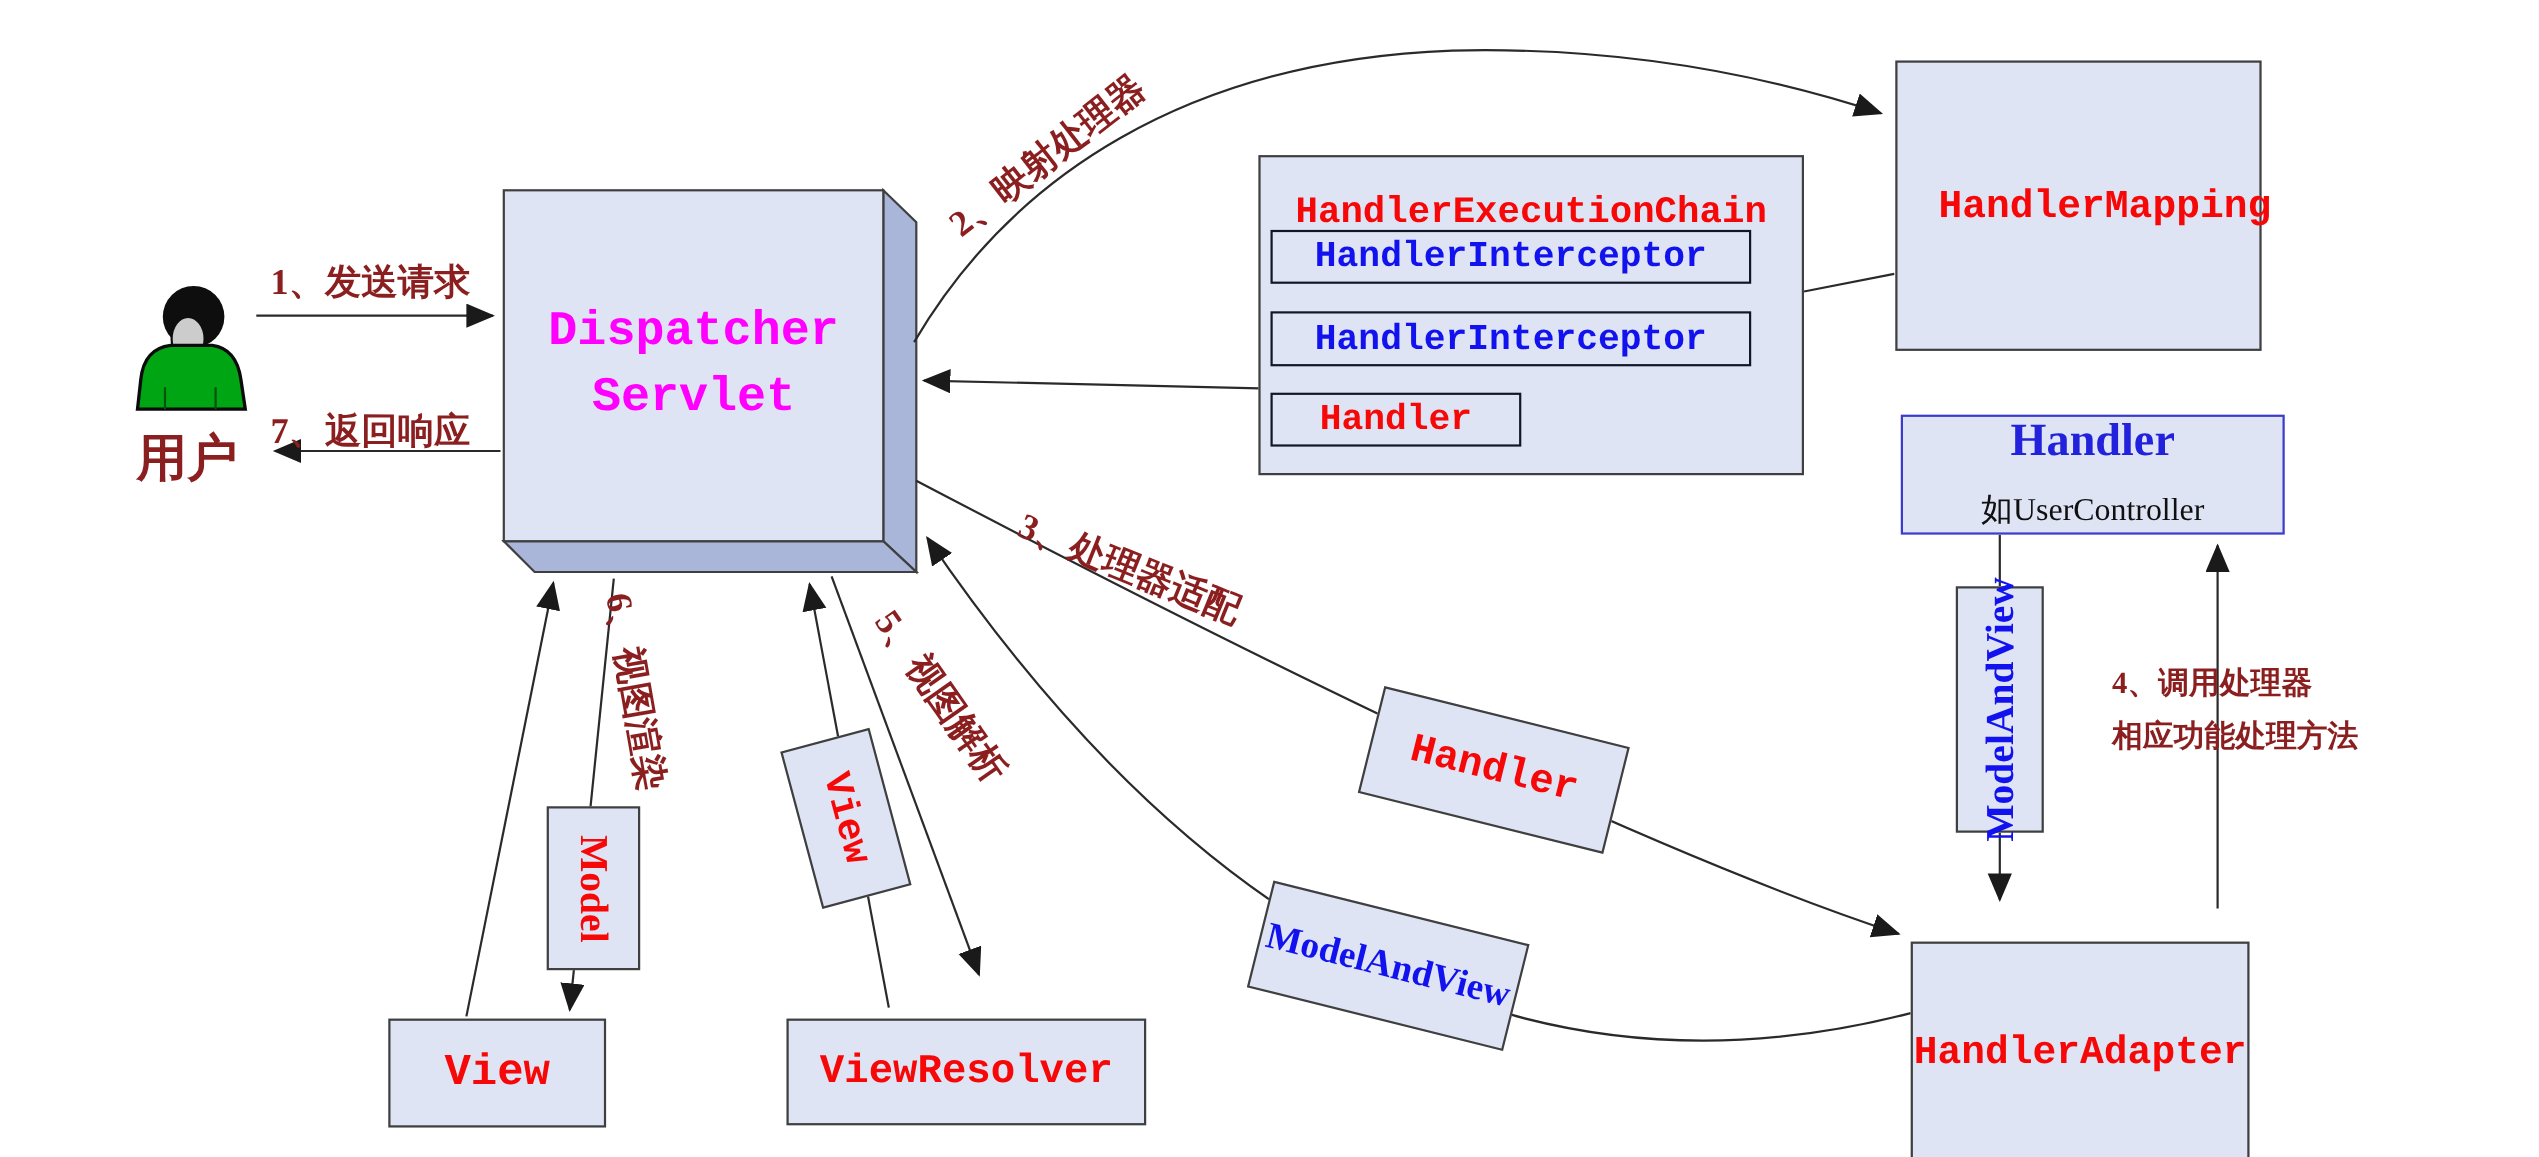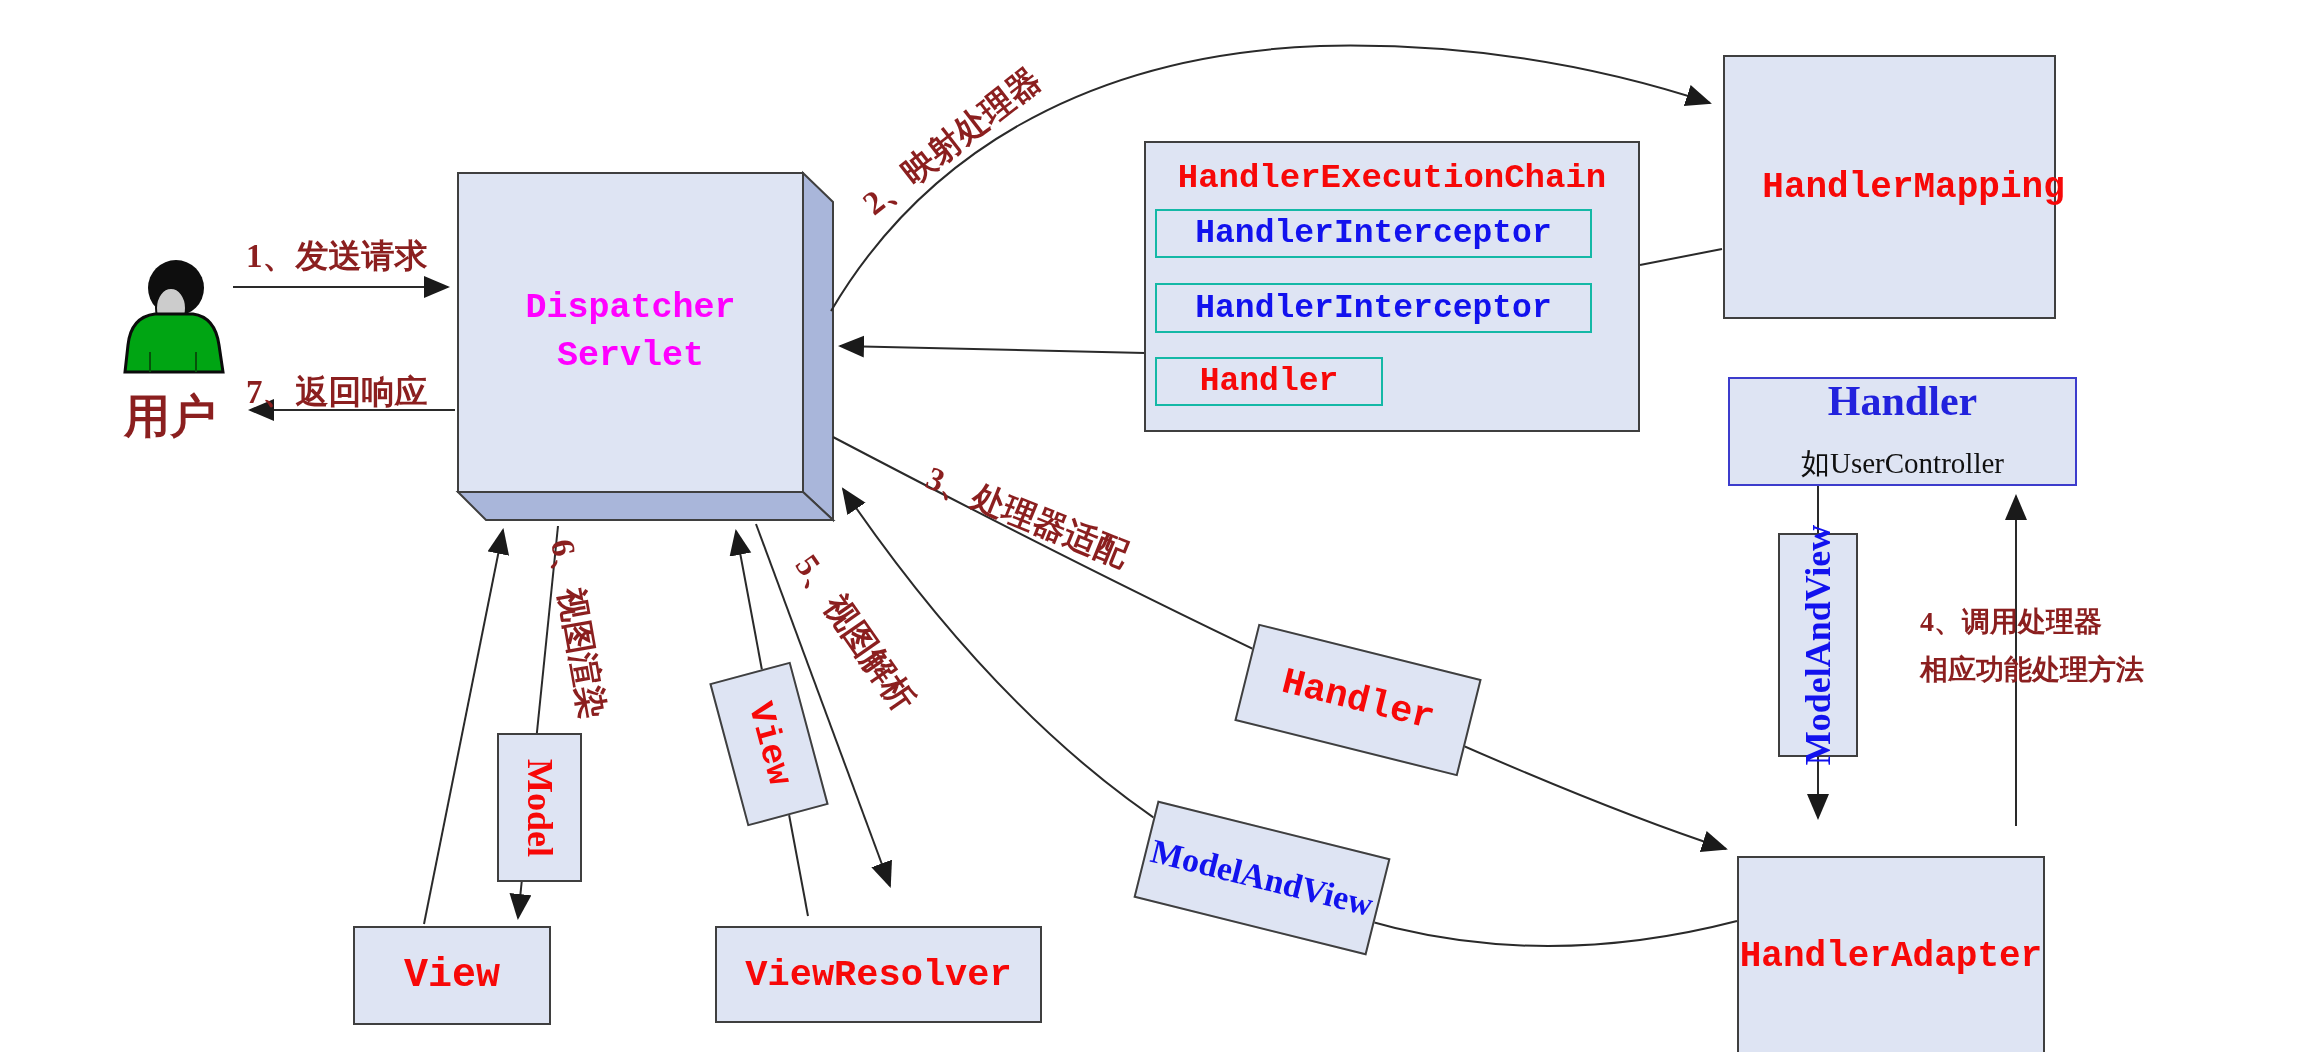--- a/index.html
+++ b/index.html
@@ -17,25 +17,25 @@
   .mono{font-family:"Liberation Mono","DejaVu Sans Mono",monospace;font-weight:bold;}
   .serif{font-family:"Liberation Serif","DejaVu Serif",serif;font-weight:bold;}
   .red{color:var(--c-red);} .blue{color:var(--c-blue);}
   .steptext{position:absolute;z-index:3;color:var(--c-darkred);font-weight:bold;
             font-size:33px;white-space:nowrap;font-family:"Liberation Serif","DejaVu Serif",serif;}
   .rot{transform-origin:center center;}
   .vtext{white-space:nowrap;}
   
   #ds-label{position:absolute;left:458px;top:173px;width:345px;height:319px;z-index:3;
             display:flex;flex-direction:column;align-items:center;justify-content:center;
-            color:var(--c-magenta);font-size:35px;line-height:1.35;}
+            color:var(--c-magenta);font-size:44px;line-height:1.35;}
   
   #hec{left:1144px;top:141px;width:496px;height:291px;flex-direction:column;justify-content:flex-start;}
-  #hec-title{margin-top:16px;font-size:34px;}
-  .hec-inner{position:absolute;z-index:3;background:var(--c-face);border:2px solid #14b8a6;
+  #hec-title{margin-top:32px;font-size:34px;}
+  .hec-inner{position:absolute;z-index:3;background:var(--c-face);border:2px solid #0f172a;
              display:flex;align-items:center;justify-content:center;box-sizing:border-box;font-size:33px;}
   
   #handler{left:1728px;top:377px;width:349px;height:109px;border:2px solid var(--c-hborder);
            flex-direction:column;justify-content:center;}
   #handler-title{font-size:42px;line-height:1.05;color:#2222dd;}
   #handler-sub{font-size:29px;font-weight:normal;color:#101010;margin-top:20px;}
   .arrow4text{position:absolute;left:1920px;top:598px;z-index:3;color:var(--c-darkred);
               font-weight:bold;font-size:28px;line-height:48px;white-space:nowrap;}
 </style>
 </head>

